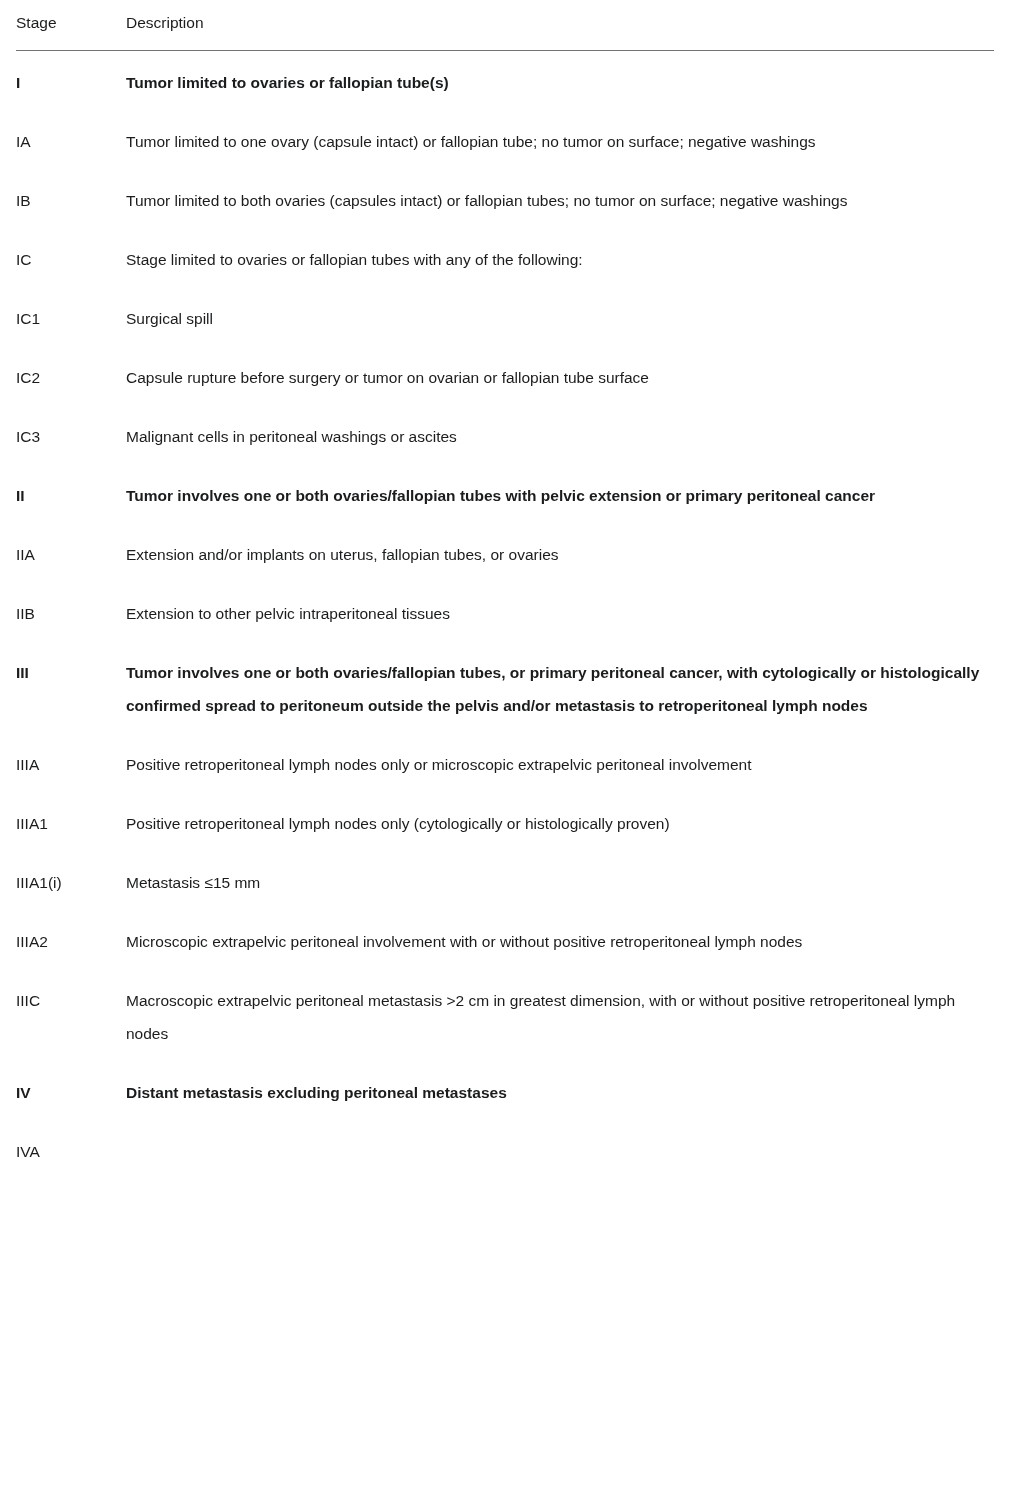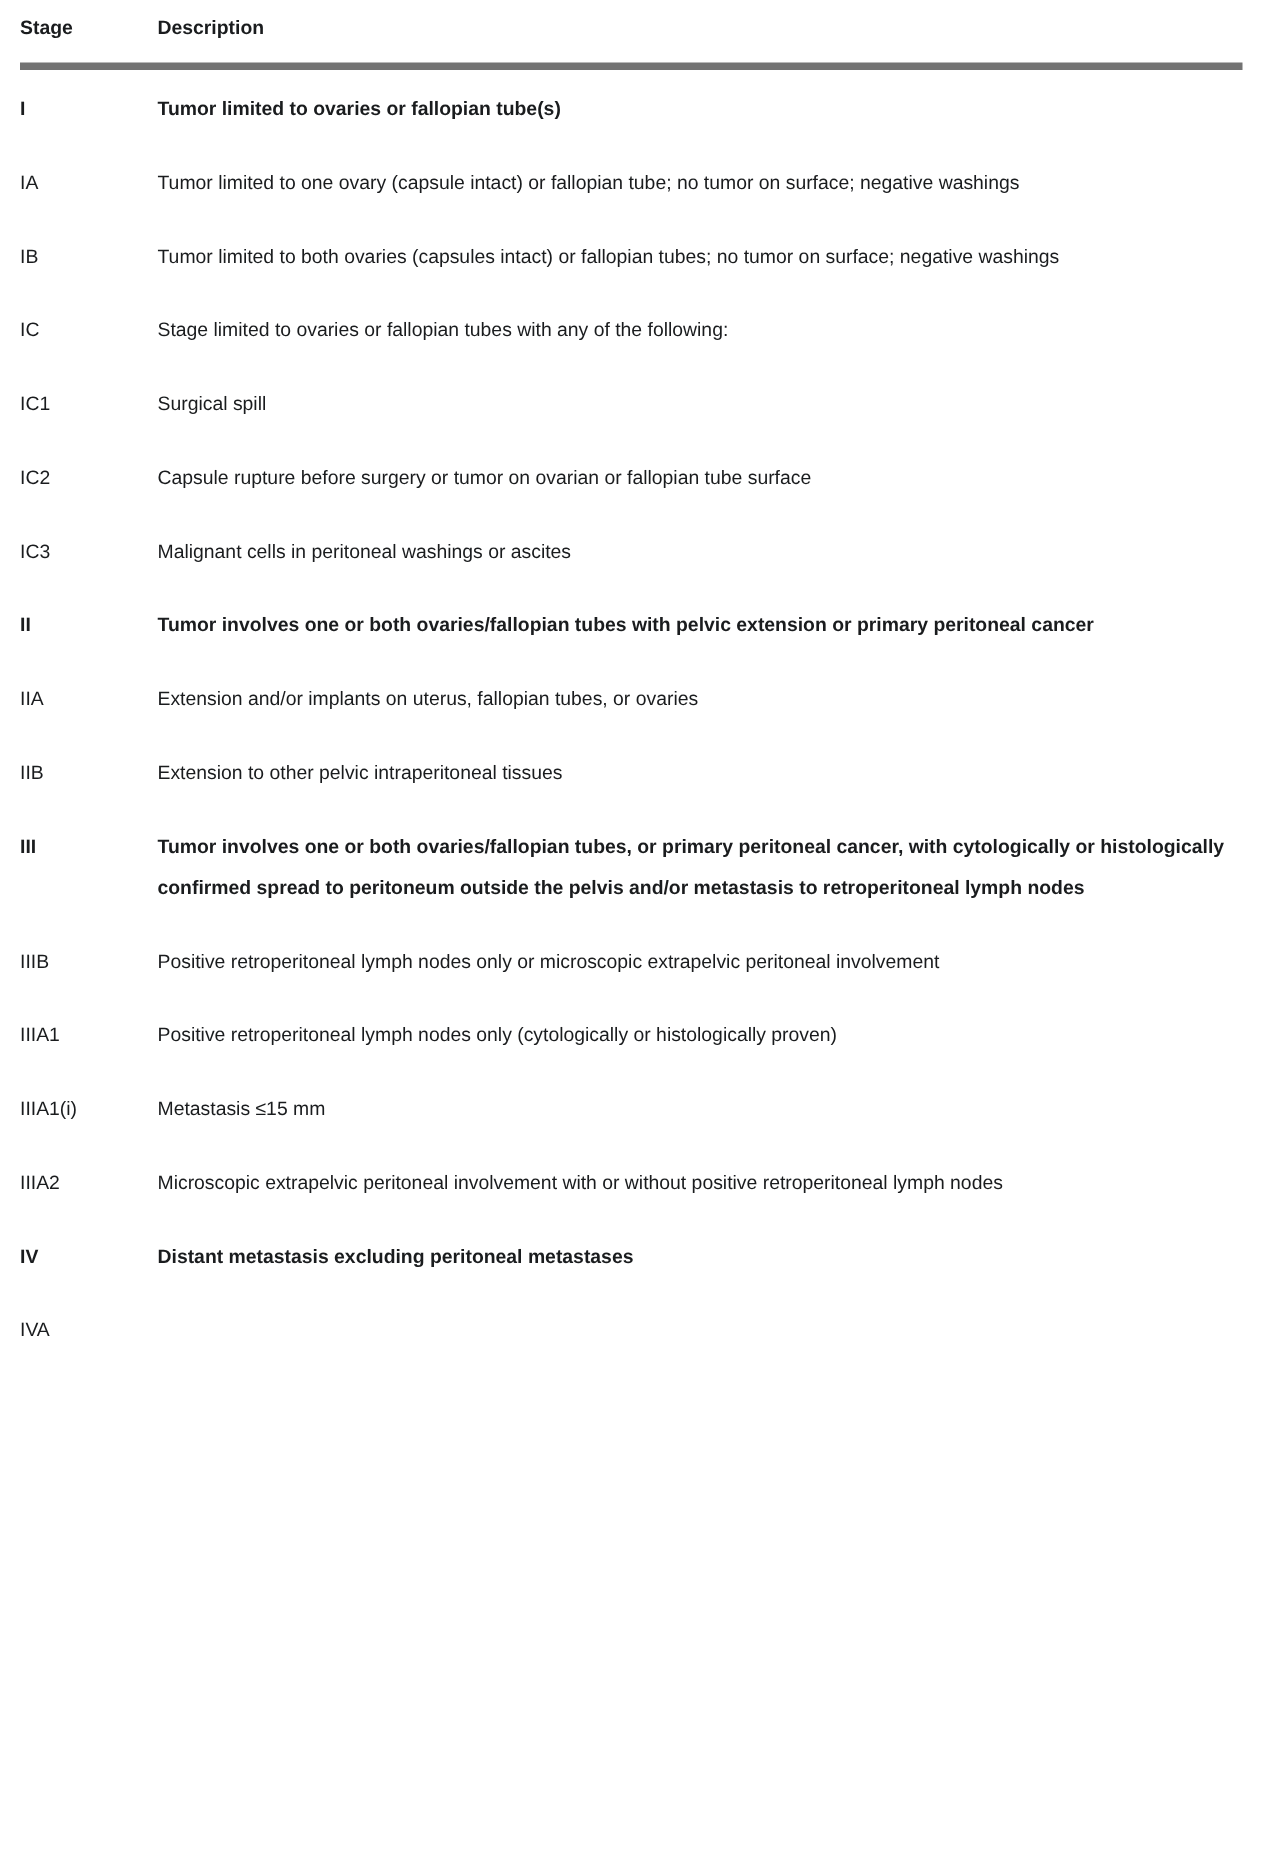--- a/index.html
+++ b/index.html
@@ -13,25 +13,25 @@
   body {
     width: 1010px;
     min-height: 1496px;
   }
   .staging-table {
     padding: 6px 16px 24px 16px;
   }
   .header-row {
     display: grid;
     grid-template-columns: 110px 1fr;
-    font-weight: 700;
+    font-weight: 400;
     font-size: 15.5px;
     line-height: 22px;
     padding: 6px 0 16px 0;
-    border-bottom: 6px solid #737373;
+    border-bottom: 1px solid #737373;
   }
   .rows {
     padding-top: 2px;
   }
   .row {
     display: grid;
     grid-template-columns: 110px 1fr;
     font-size: 15.5px;
     line-height: 33px;
     padding: 13px 0;
@@ -107,41 +107,45 @@
       <div class="stage-cell">IIB</div>
       <div class="description-cell">Extension to other pelvic intraperitoneal tissues</div>
     </div>
 
     <div class="row emphasis">
       <div class="stage-cell">III</div>
       <div class="description-cell">Tumor involves one or both ovaries/fallopian tubes, or primary peritoneal cancer, with cytologically or histologically confirmed spread to peritoneum outside the pelvis and/or metastasis to retroperitoneal lymph nodes</div>
     </div>
 
     <div class="row">
-      <div class="stage-cell">IIIB</div>
+      <div class="stage-cell">IIIA</div>
       <div class="description-cell">Positive retroperitoneal lymph nodes only or microscopic extrapelvic peritoneal involvement</div>
     </div>
 
     <div class="row">
       <div class="stage-cell">IIIA1</div>
       <div class="description-cell">Positive retroperitoneal lymph nodes only (cytologically or histologically proven)</div>
     </div>
 
     <div class="row">
       <div class="stage-cell">IIIA1(i)</div>
       <div class="description-cell">Metastasis ≤15 mm</div>
     </div>
 
 
     <div class="row">
       <div class="stage-cell">IIIA2</div>
       <div class="description-cell">Microscopic extrapelvic peritoneal involvement with or without positive retroperitoneal lymph nodes</div>
     </div>
 
 
+    <div class="row">
+      <div class="stage-cell">IIIC</div>
+      <div class="description-cell">Macroscopic extrapelvic peritoneal metastasis &gt;2 cm in greatest dimension, with or without positive retroperitoneal lymph nodes</div>
+    </div>
 
     <div class="row emphasis">
       <div class="stage-cell">IV</div>
       <div class="description-cell">Distant metastasis excluding peritoneal metastases</div>
     </div>
 
     <div class="row">
       <div class="stage-cell">IVA</div>
     </div>
 

